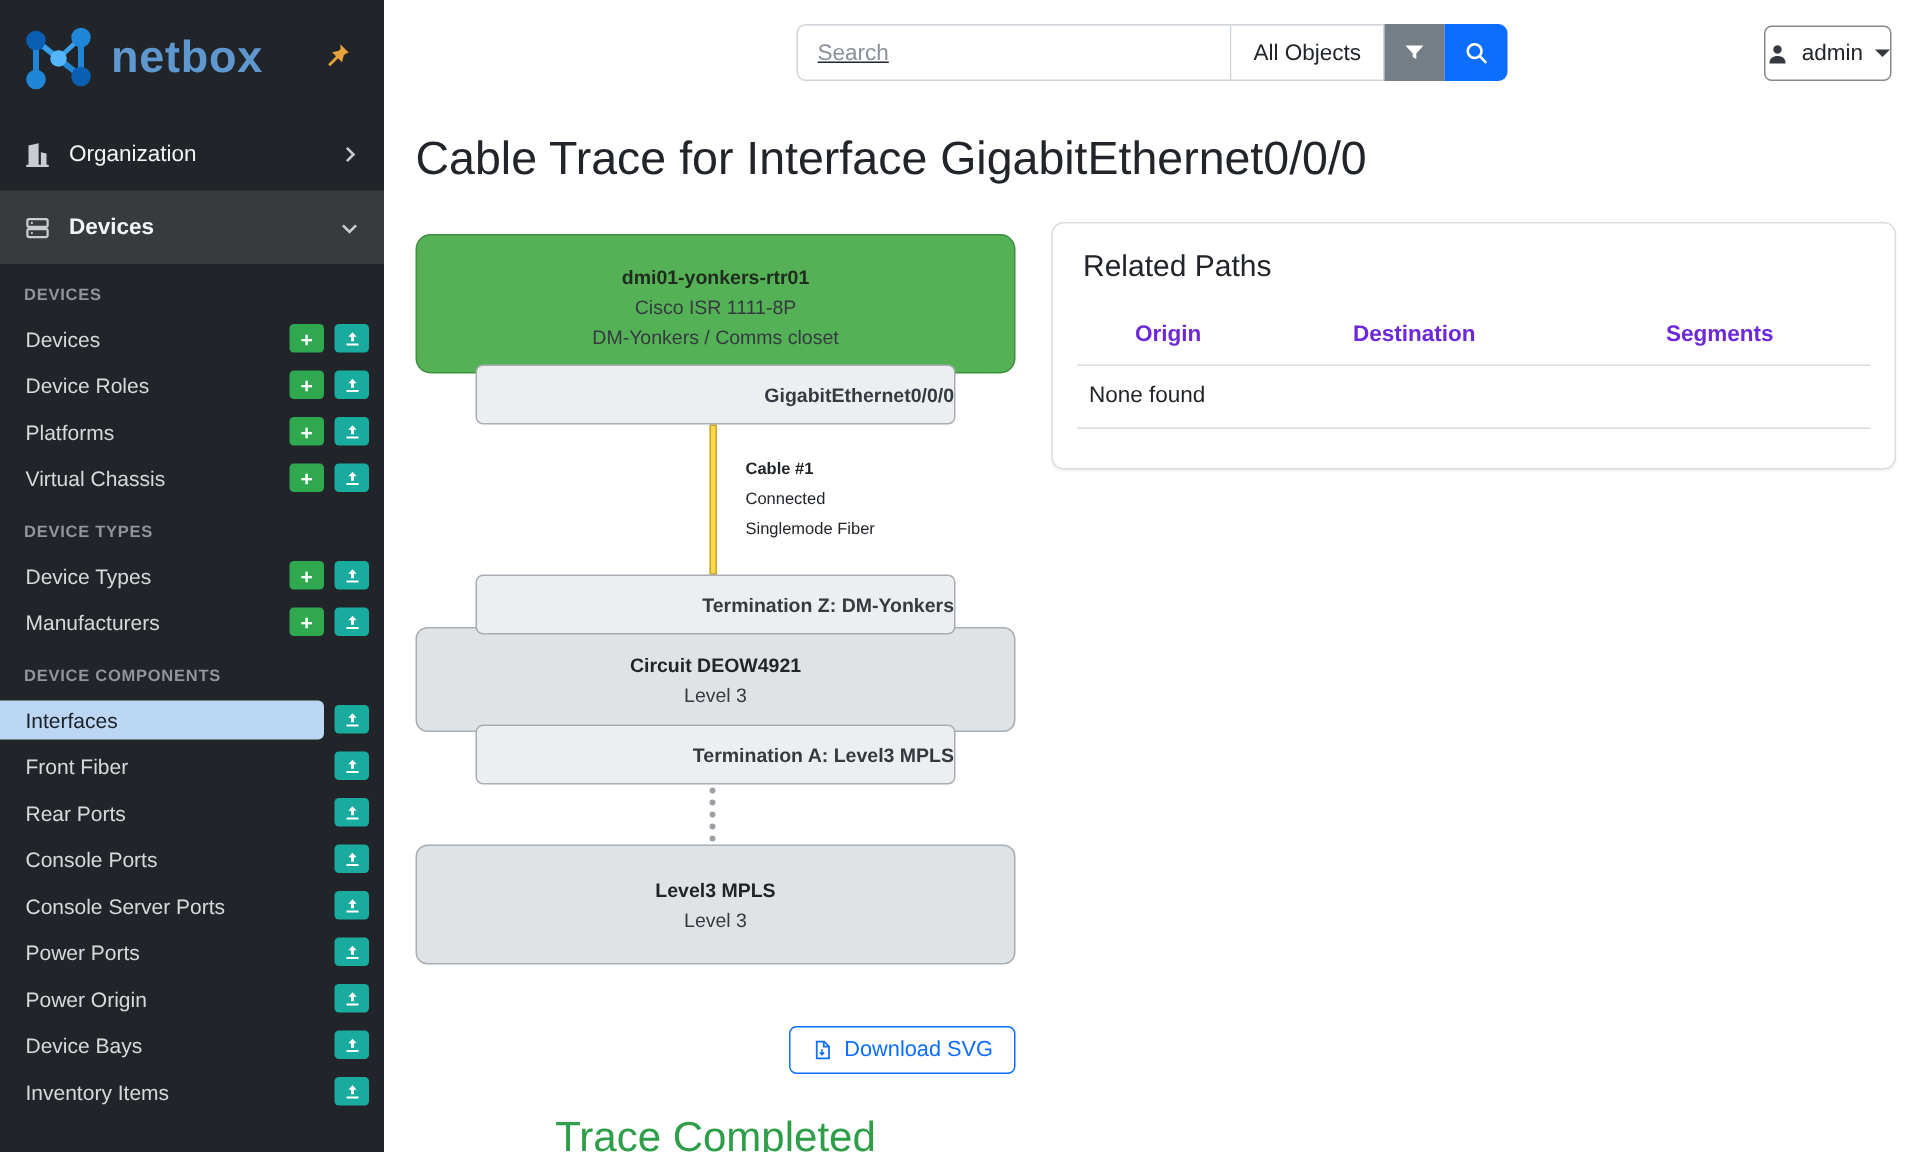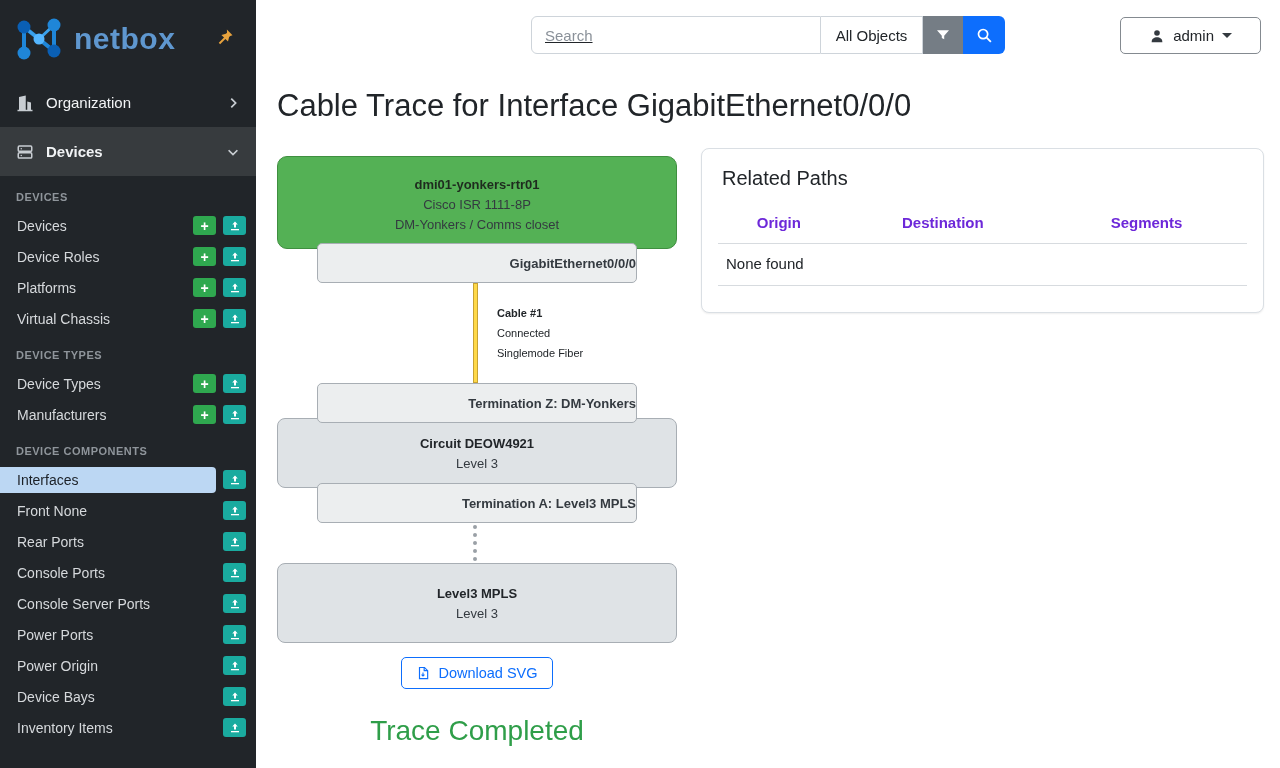--- a/index.html
+++ b/index.html
@@ -26,21 +26,21 @@
 
   
   .main { margin-left: 256px; height: 768px; }
   .topbar { height: 70px; display: flex; align-items: center; justify-content: center; position: relative; background: #fff; }
   .search-group { display: flex; height: 38px; }
   .search-input { width: 290px; border: 1px solid #ced4da; border-radius: 6px 0 0 6px; padding: 0 13px; font-size: 15px; color: #212529; outline: none; font-family: "Liberation Sans", sans-serif; text-decoration: underline; }
   .search-input::placeholder { color: #8a9199; }
   .scope-select { width: 102px; border: 1px solid #ced4da; border-left: none; background: #fff; display: flex; align-items: center; justify-content: center; font-size: 15px; color: #212529; cursor: pointer; }
   .filter-btn { width: 40px; background: #757d85; border: none; display: flex; align-items: center; justify-content: center; cursor: pointer; }
   .search-btn { width: 42px; background: #0d6efd; border: none; border-radius: 0 6px 6px 0; display: flex; align-items: center; justify-content: center; cursor: pointer; }
-  .user-menu { position: absolute; right: 19px; top: 17px; height: 37px; border: 1px solid #848a90; border-radius: 5px; background: #fff; display: flex; align-items: center; gap: 8px; padding: 0 28px; font-size: 15px; color: #212529; cursor: pointer; }
+  .user-menu { position: absolute; right: 19px; top: 17px; height: 37px; border: 1px solid #848a90; border-radius: 5px; background: #fff; display: flex; align-items: center; gap: 8px; padding: 0 0; font-size: 15px; color: #212529; cursor: pointer; }
   .caret-down { width: 0; height: 0; border-left: 5px solid transparent; border-right: 5px solid transparent; border-top: 5px solid #343a40; }
 
   
   .content { padding: 6px 16px 0 21px; }
   .page-title { font-size: 31px; font-weight: 400; color: #212529; margin: 12px 0 24px; }
   .columns { display: flex; align-items: flex-start; }
 
   
   .trace-col { width: 400px; flex: none; }
   .trace-canvas { position: relative; width: 400px; height: 487px; margin-top: 8px; }
@@ -53,21 +53,21 @@
   .terma-box { top: 327px; }
   .cable-line { position: absolute; left: 196px; top: 127px; width: 5px; height: 100px; background: #ffd949; border: 1px solid #c7a232; z-index: 1; }
   .cable-info { position: absolute; left: 220px; top: 147px; text-align: left; font-size: 11px; line-height: 20px; color: #212529; cursor: pointer; z-index: 2; }
   .cable-info .t-name { font-weight: 700; }
   .wide-box { left: 0; width: 400px; background: #dfe3e6; border-radius: 8px; line-height: 20px; z-index: 1; cursor: pointer; }
   .circuit-box { top: 262px; height: 70px; padding-top: 15px; }
   .far-box { top: 407px; height: 80px; padding-top: 20px; }
   .wide-box .t-name { font-weight: 700; color: #212529; }
   .dotted-line { position: absolute; left: 196px; top: 369px; height: 36px; width: 0; border-left: 4px dotted #9aa0a6; z-index: 1; }
 
-  .download-row { width: 400px; display: flex; justify-content: center; margin-top: 14px; }
+  .download-row { width: 400px; display: flex; justify-content: flex-end; margin-top: 41px; }
   .download-btn { display: flex; align-items: center; gap: 8px; border: 1px solid #0d6efd; color: #0d6efd; background: #fff; border-radius: 5px; padding: 7px 14px; font-size: 14.5px; cursor: pointer; font-family: "Liberation Sans", sans-serif; }
   .trace-status { width: 400px; text-align: center; margin-top: 26px; font-size: 28px; color: #2f9e49; }
 
   
   .card { margin-left: 24px; width: 568px; border: 1px solid #dadfe4; border-radius: 8px; background: #fff; box-shadow: 0 1px 2px rgba(0,0,0,.07); padding: 16px 16px 26px; }
   .card-title { font-size: 20px; font-weight: 500; color: #212529; margin: 2px 0 14px 4px; }
   .paths-table { width: 100%; border-collapse: collapse; font-size: 15px; }
   .paths-table th { text-align: center; font-weight: 700; padding: 10px 8px 12px; border-bottom: 1px solid #d7dbdf; color: #6d28d9; }
   .paths-table td { padding: 11px 8px 13px; border-bottom: 1px solid #d7dbdf; color: #212529; }
 
@@ -231,21 +231,21 @@
     <button class="mini-btn upload">
         <span>
           <svg class="icon-svg" width="12" height="12" viewBox="0 0 24 24" fill="#fff">
             <path d="M12 3l5.5 6H14v6h-4V9H6.5L12 3z"></path>
             <path d="M4 18h16v2.6H4z"></path>
           </svg>
         </span>
       </button>
   </div>
   <div class="nav-item">
-    <span class="link">Front None</span>
+    <span class="link">Front Fiber</span>
     <button class="mini-btn upload">
         <span>
           <svg class="icon-svg" width="12" height="12" viewBox="0 0 24 24" fill="#fff">
             <path d="M12 3l5.5 6H14v6h-4V9H6.5L12 3z"></path>
             <path d="M4 18h16v2.6H4z"></path>
           </svg>
         </span>
       </button>
   </div>
   <div class="nav-item">

